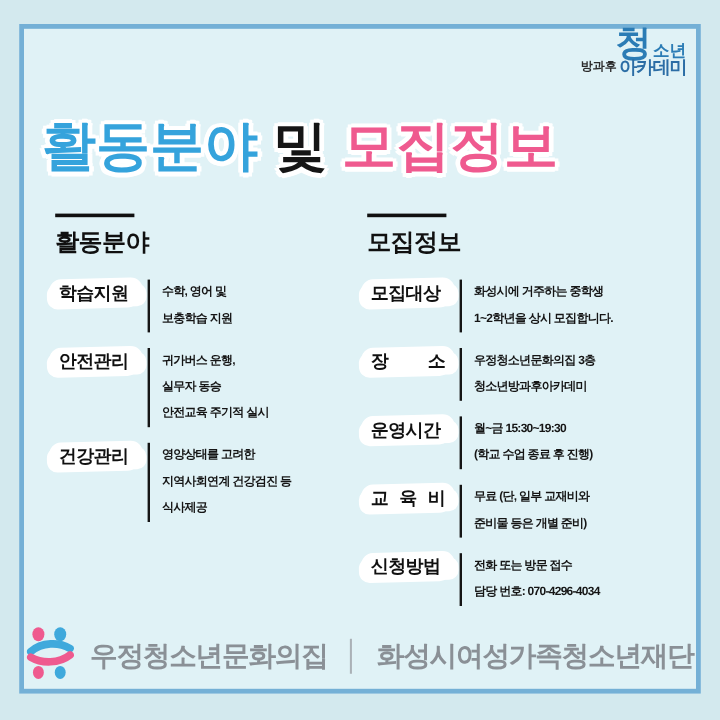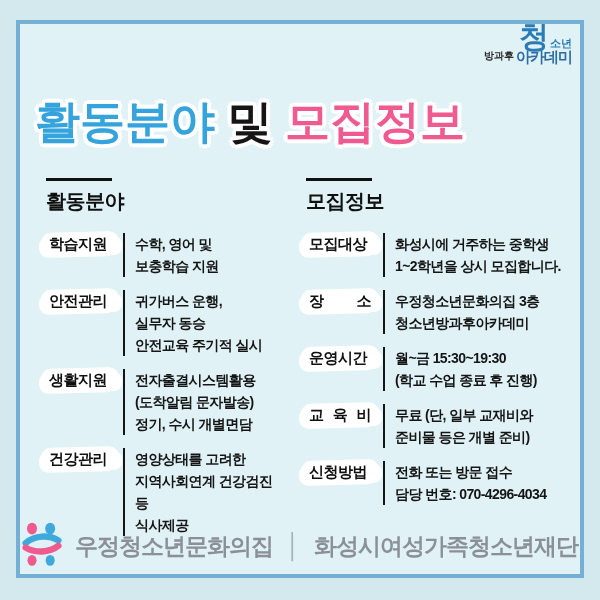--- a/index.html
+++ b/index.html
@@ -11,21 +11,21 @@
   }
   .frame {
     position:absolute; left:16px; top:20px; width:568px; height:558px;
     border:4px solid #74b0d6; background:#e0f2f6;
   }
 
   
   .top-logo { position:absolute; top:22px; right:28px; text-align:right; line-height:1; }
   .top-logo .row1 { display:flex; align-items:flex-end; justify-content:flex-end; }
   .big-cheong { font-size:30px; font-weight:bold; color:#2b7cb5; letter-spacing:-1px; }
-  .small-blue { font-size:11px; font-weight:bold; color:#2b7cb5; margin-left:2px; margin-bottom:3px; }
+  .small-blue { font-size:14px; font-weight:bold; color:#2b7cb5; margin-left:2px; margin-bottom:3px; }
   .top-logo .row2 { display:flex; align-items:flex-end; justify-content:center; margin-top:-3px; }
   .small-dark { font-size:10px; font-weight:bold; color:#2b2b2b; margin-right:2px; margin-bottom:3px; }
   .academy { font-size:15px; font-weight:bold; color:#2b6da5; letter-spacing:-1px; }
 
   
   .title {
     position:absolute; top:92px; left:0; width:500px; text-align:center;
     font-size:45px; font-weight:bold; letter-spacing:0px; white-space:nowrap;
   }
   .title span {
@@ -56,21 +56,21 @@
     content:""; position:absolute; inset:-2px -5px 0px -5px; background:#ffffff;
     border-radius:10px; transform:rotate(-1.5deg);
     box-shadow:-3px 3px 0 -1px #ffffff, 5px 3px 0 -2px #ffffff;
   }
   .label-text {
     position:relative; display:block; width:100%;
     text-align:justify; text-align-last:justify; letter-spacing:-0.5px; white-space:normal;
   }
   .item-body {
     border-left:2.5px solid #151515; padding-left:10px;
-    font-size:14px; line-height:22px; font-weight:bold; color:#151515; letter-spacing:-0.6px;
+    font-size:10px; line-height:22px; font-weight:bold; color:#151515; letter-spacing:-0.6px;
   }
 
   
   .footer {
     position:absolute; left:16px; top:521px; width:568px;
     display:flex; align-items:center; justify-content:center; gap:13px;
   }
   .footer-logo { flex:none; }
   .footer-text { font-size:23px; font-weight:bold; color:#8a9096; letter-spacing:-1px; }
   .footer-divider { font-size:24px; color:#aab1b6; font-weight:normal; }
@@ -114,30 +114,20 @@
       <div class="item-label">
           <span class="label-text">안전관리</span>
         </div>
       <div class="item-body">
         <div>귀가버스 운행,</div>
         <div>실무자 동승</div>
         <div>안전교육 주기적 실시</div>
       </div>
     </div>
 
-    <div class="item">
-      <div class="item-label">
-          <span class="label-text">생활지원</span>
-        </div>
-      <div class="item-body">
-        <div>전자출결시스템활용</div>
-        <div>(도착알림 문자발송)</div>
-        <div>정기, 수시 개별면담</div>
-      </div>
-    </div>
 
     <div class="item">
       <div class="item-label">
           <span class="label-text">건강관리</span>
         </div>
       <div class="item-body">
         <div>영양상태를 고려한</div>
         <div>지역사회연계 건강검진 등</div>
         <div>식사제공</div>
       </div>

